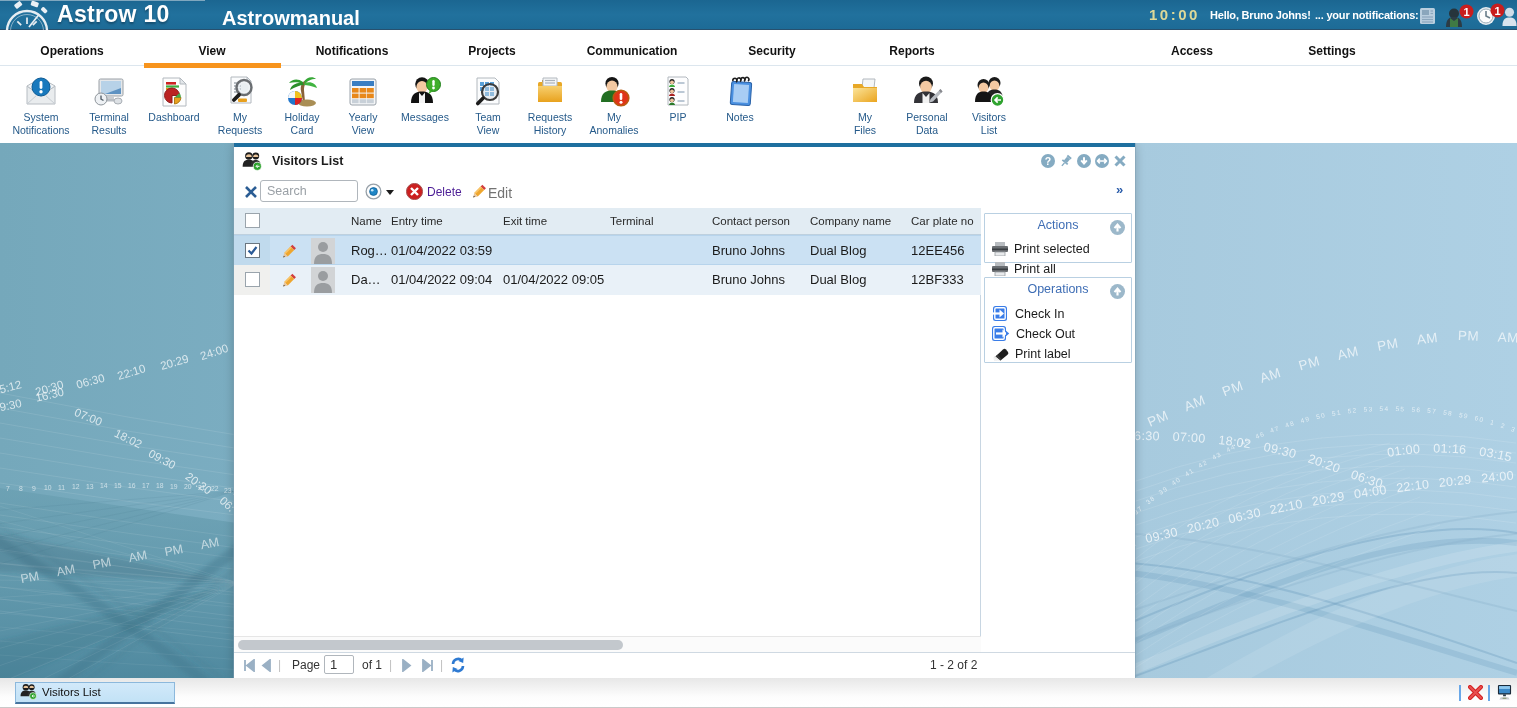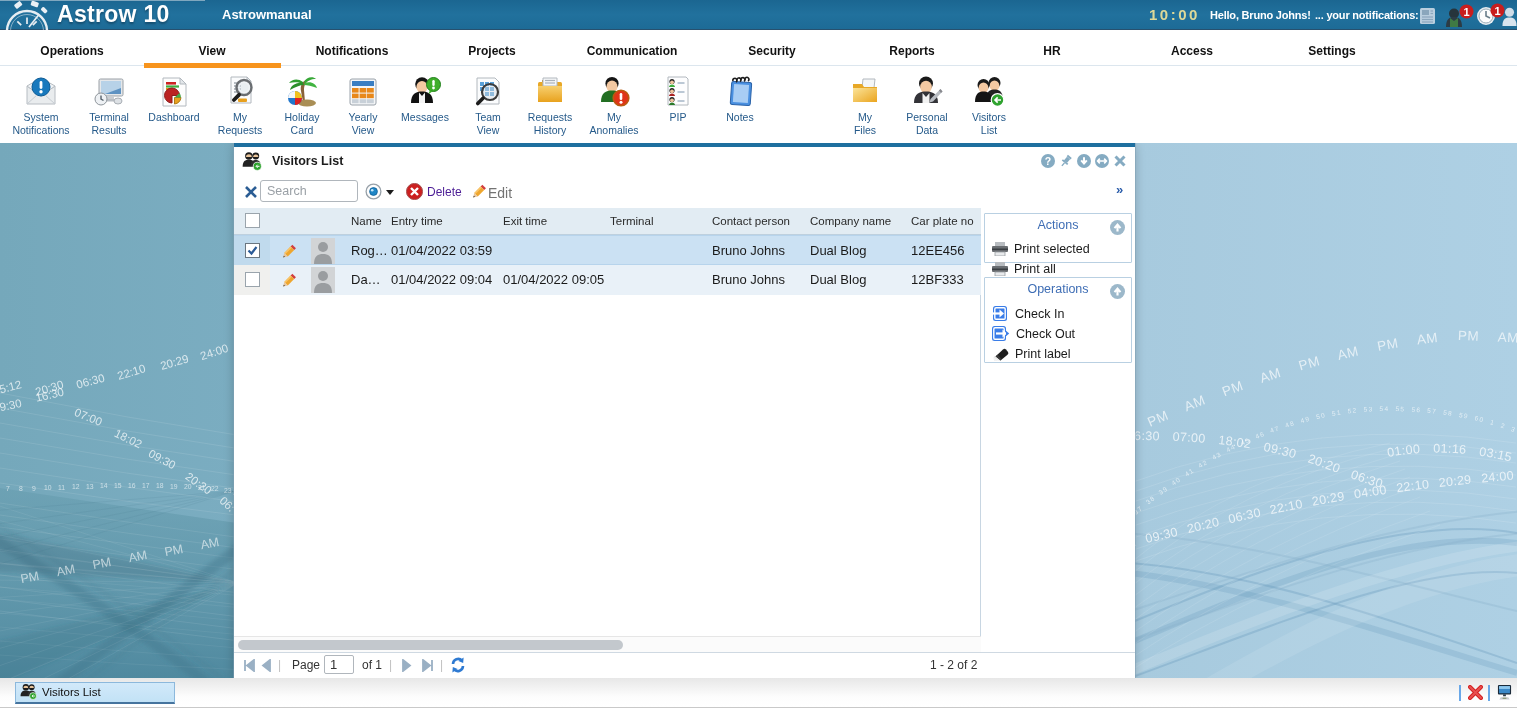--- a/index.html
+++ b/index.html
@@ -47,21 +47,21 @@
       <line x1="29" y1="27" x2="39" y2="14.5"></line>
     </g>
     <g fill="#eaf0f5">
       <rect x="14.5" y="2.5" width="7.5" height="5" rx="1.2" transform="rotate(-38 18.2 5)"></rect>
       <rect x="31" y="1.5" width="7.5" height="5" rx="1.2" transform="rotate(18 34.7 4)"></rect>
       <rect x="41" y="8" width="6.5" height="4" rx="1.2" transform="rotate(45 44 10)"></rect>
     </g>
   </svg>
   <div style="position:absolute;left:0;top:0;width:205px;height:1px;background:rgba(210,220,228,.55)"></div>
   <div style="position:absolute;left:57px;top:1px;font-size:23px;font-weight:bold;color:#fff;text-shadow:0 2px 2px rgba(10,40,60,.45);letter-spacing:.3px">Astrow 10</div>
-  <div style="position:absolute;left:222px;top:7px;font-size:13px;font-weight:bold;color:#fff">Astrowmanual</div>
+  <div style="position:absolute;left:222px;top:7px;font-size:20px;font-weight:bold;color:#fff">Astrowmanual</div>
   <div style="position:absolute;left:1149px;top:6px;font-size:15px;font-weight:bold;color:#ded998;letter-spacing:2.5px">10:00</div>
   <div style="position:absolute;left:1210px;top:9px;font-size:11px;font-weight:bold;color:#fff;letter-spacing:-0.2px">Hello, Bruno Johns!</div>
   <div style="position:absolute;left:1315px;top:9px;font-size:11px;font-weight:bold;color:#fff;letter-spacing:-0.2px">... your notifications:</div>
   <svg width="18" height="17" style="position:absolute;left:1419px;top:8px" viewBox="0 0 18 17">
     <rect x="1" y="0" width="15" height="16" rx="1.5" fill="#b9cede"></rect>
     <rect x="3" y="2" width="7" height="5" fill="#8aa6bc"></rect>
     <g stroke="#8aa6bc" stroke-width="1.2">
         <line x1="11.5" y1="3" x2="14" y2="3"></line>
         <line x1="11.5" y1="5.5" x2="14" y2="5.5"></line>
         <line x1="3" y1="9" x2="14" y2="9"></line>
@@ -89,21 +89,20 @@
   </svg>
 </div>
 <div id="menubar">
   <div class="mi" style="left:2px;width:140px">Operations</div>
   <div class="mi" style="left:142px;width:140px">View</div>
   <div class="mi" style="left:282px;width:140px">Notifications</div>
   <div class="mi" style="left:422px;width:140px">Projects</div>
   <div class="mi" style="left:562px;width:140px">Communication</div>
   <div class="mi" style="left:702px;width:140px">Security</div>
   <div class="mi" style="left:842px;width:140px">Reports</div>
-  <div class="mi" style="left:982px;width:140px">HR</div>
   <div class="mi" style="left:1122px;width:140px">Access</div>
   <div class="mi" style="left:1262px;width:140px">Settings</div>
 </div>
 <div id="view-underline"></div>
 <div id="toolbar">
   <div class="tbi" style="left:-4px;width:90px"><svg width="32" height="32" viewBox="0 0 32 32">
         <path d="M2 10 L16 20 30 10 30 28 2 28Z" fill="#e9ecee" stroke="#b6bcc2"></path>
         <path d="M2 10 L16 2 30 10 16 20Z" fill="#f2f4f6" stroke="#b6bcc2"></path>
         <circle cx="16" cy="11" r="9" fill="#1879bd"></circle>
         <circle cx="16" cy="11" r="9" fill="none" stroke="#0d5c96"></circle>

